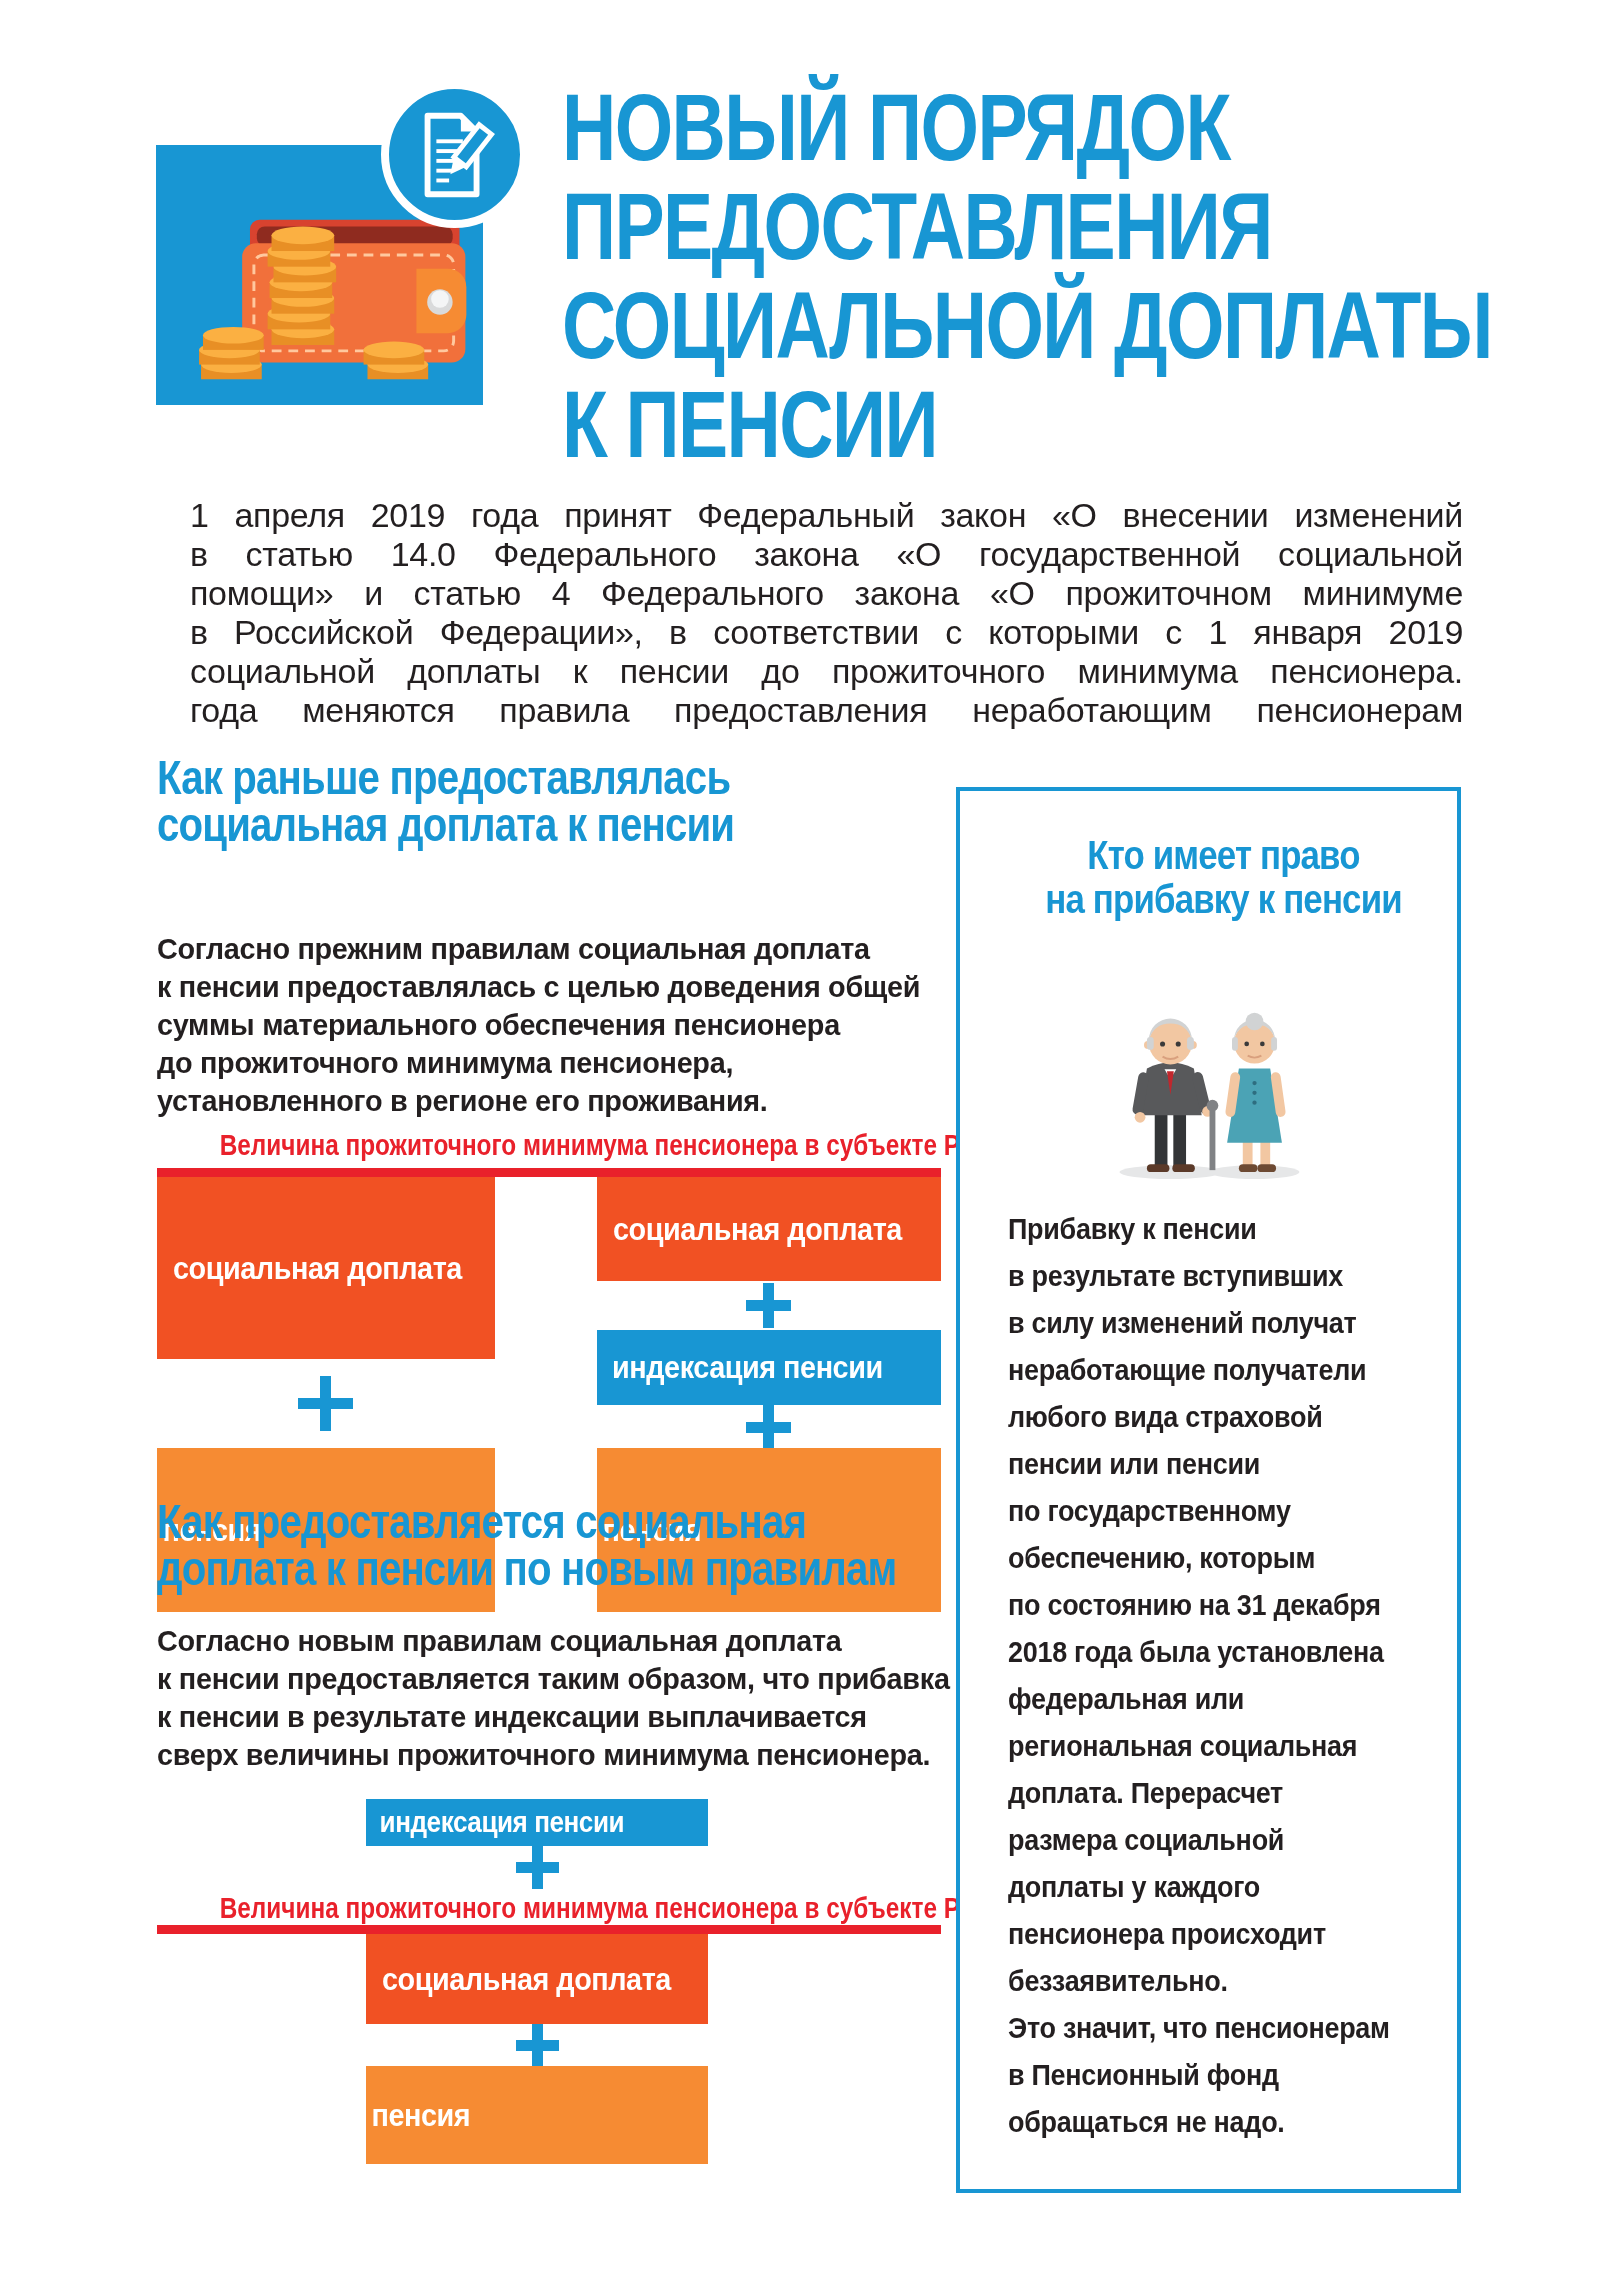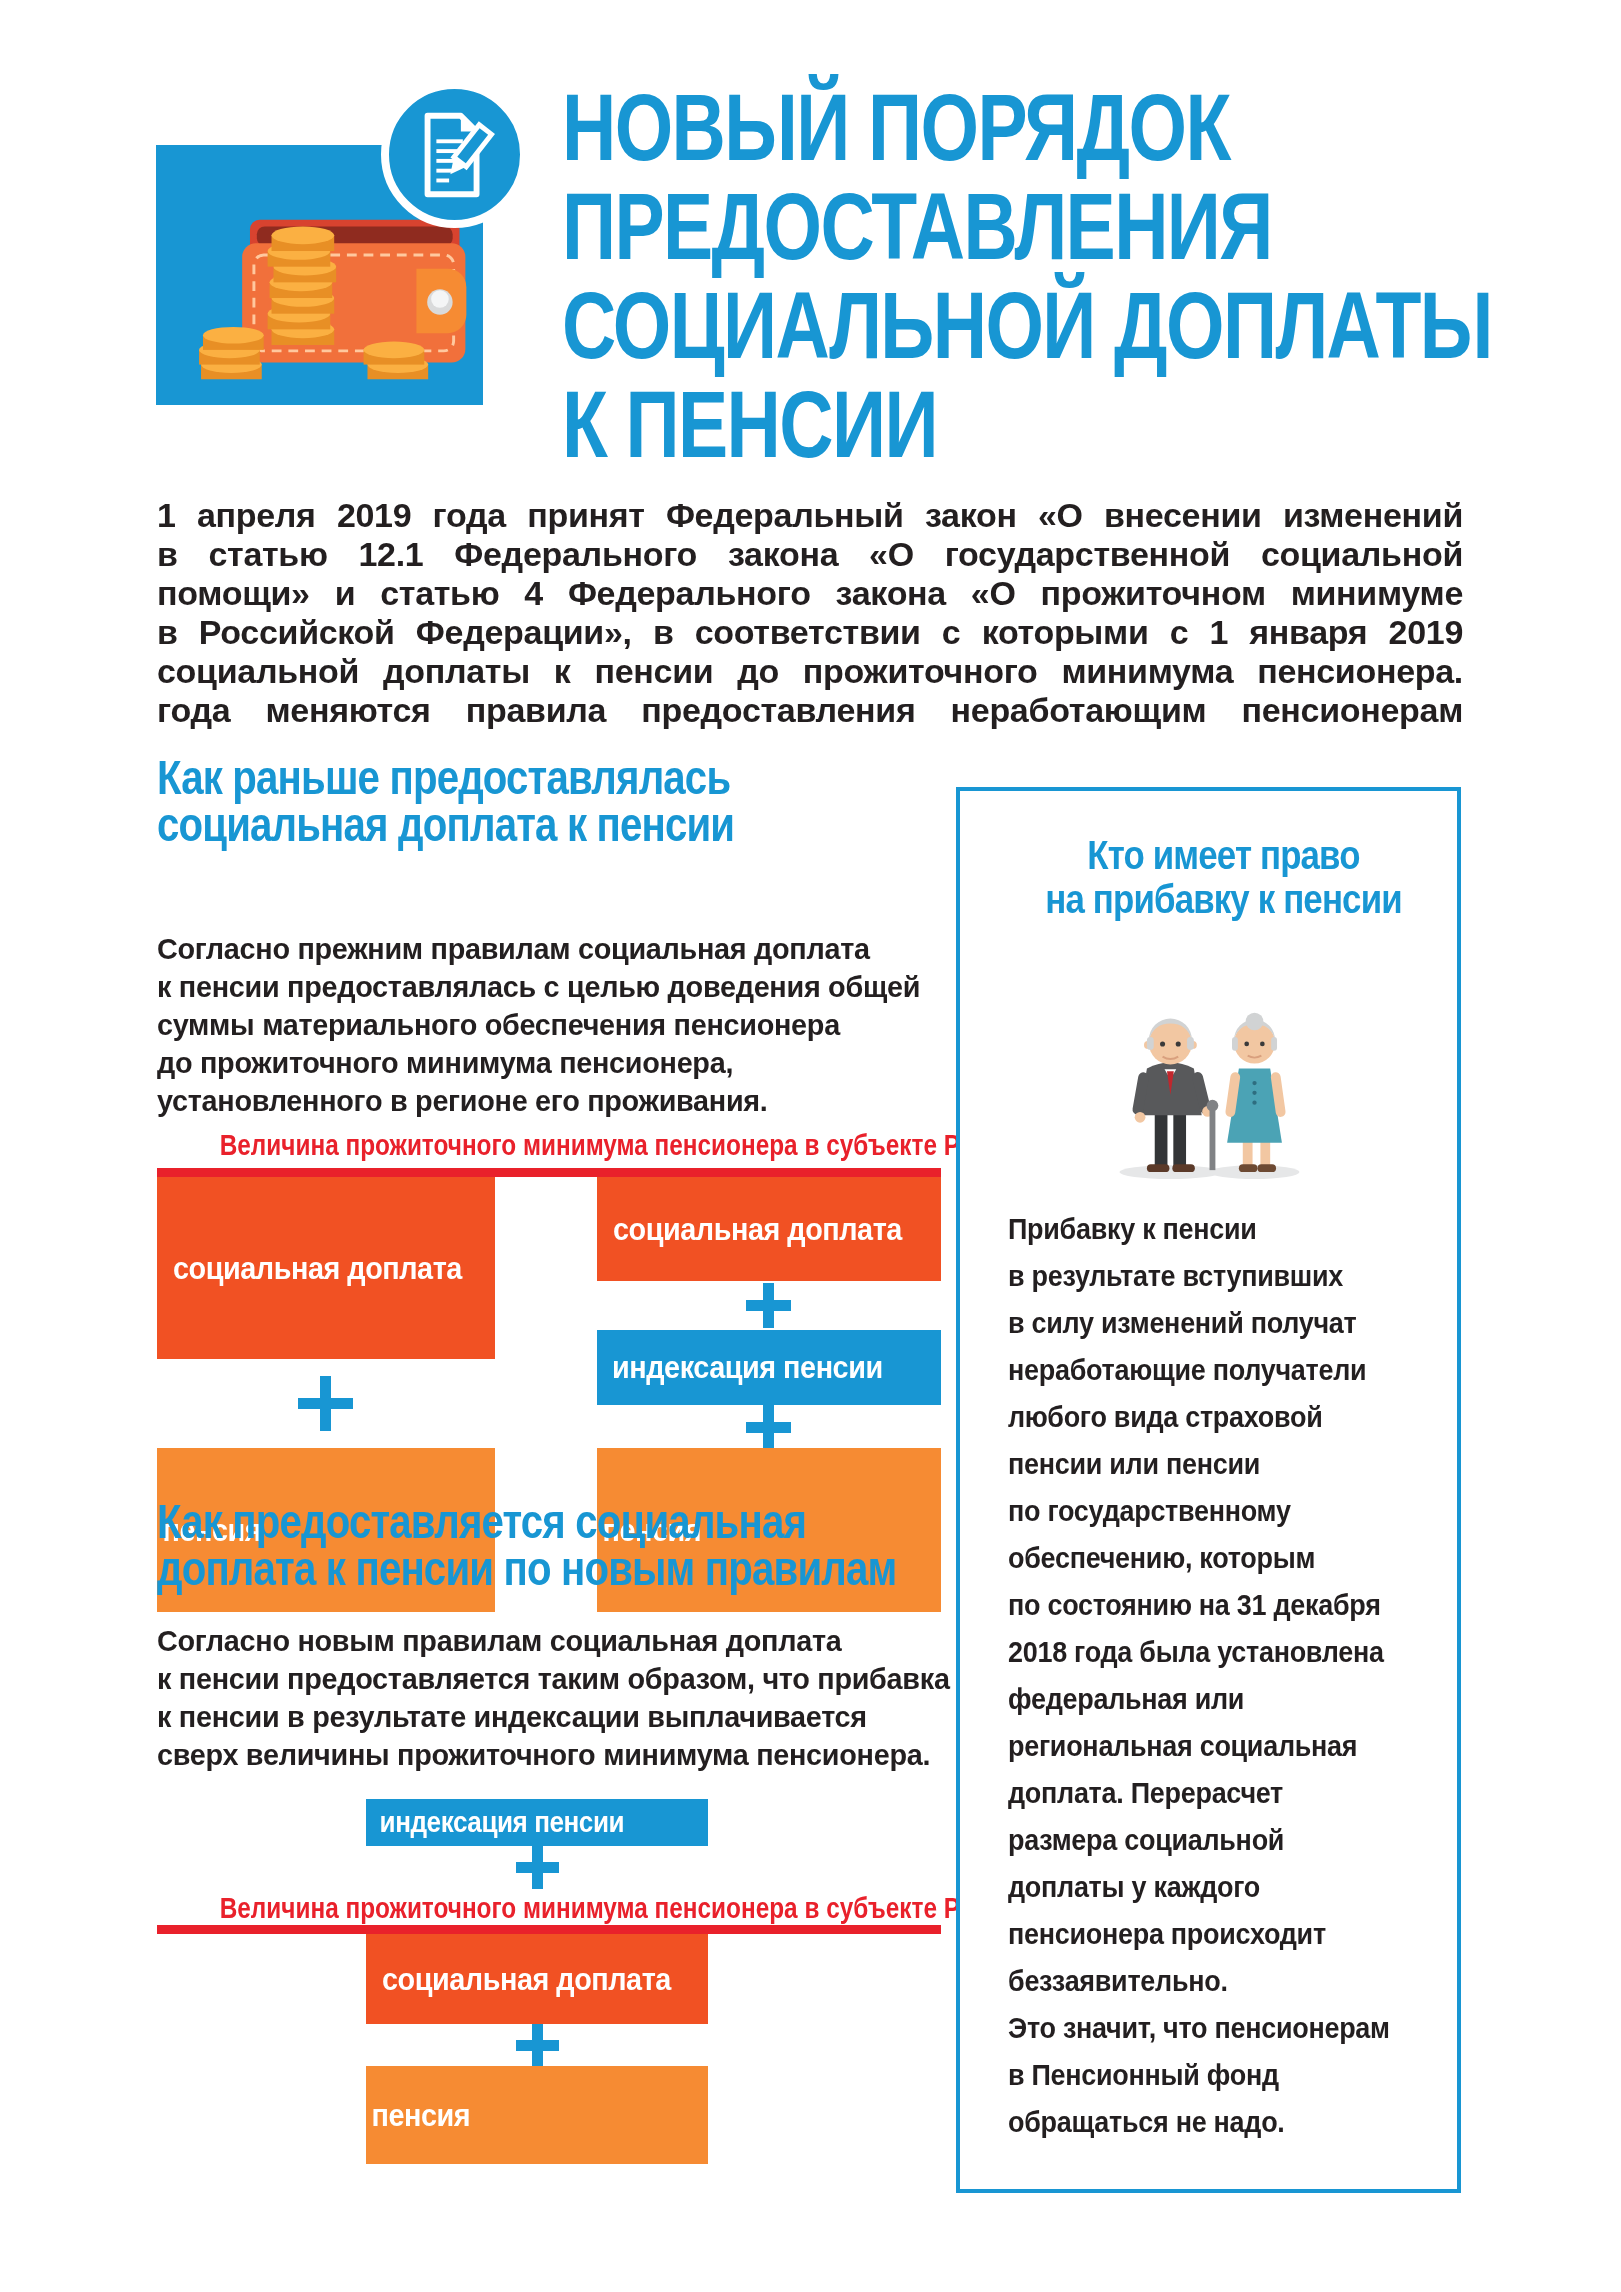--- a/index.html
+++ b/index.html
@@ -8,22 +8,22 @@
   .abs{position:absolute;}
 
   
   .blue-square{background:var(--accent-blue,#1896d3);}
   .icon-circle{border-radius:50%;background:var(--accent-blue,#1896d3);border:8.8px solid #fff;
                box-sizing:border-box;display:flex;align-items:center;justify-content:center;}
   .title-line{font-size:94px;line-height:99px;font-weight:700;letter-spacing:-2px;
               color:var(--accent-blue,#1896d3);transform:scaleX(.80);transform-origin:left top;white-space:nowrap;}
 
   
-  .intro-line{font-size:34px;line-height:39px;font-weight:700;letter-spacing:-0.3px;
-              text-align:justify;text-align-last:justify;text-justify:inter-word;}
+  .intro-line{font-size:34px;line-height:39px;font-weight:400;letter-spacing:-0.3px;
+              text-align:justify;text-align-last:justify;text-justify:inter-word;margin-left:33px;}
 
   
   .sec-head-line{font-size:49px;line-height:47px;font-weight:700;letter-spacing:-1px;
                  color:var(--accent-blue,#1896d3);transform:scaleX(.82);transform-origin:left center;white-space:nowrap;}
   .sec-body-line{font-size:30px;line-height:38px;font-weight:700;letter-spacing:-0.3px;
                  transform:scaleX(.96);transform-origin:left center;white-space:nowrap;}
 
   
   .red-caption{font-size:29px;font-weight:700;color:var(--alert-red,#e9212b);
                text-align:center;white-space:nowrap;transform:scaleX(.84);transform-origin:center center;}
@@ -145,21 +145,21 @@
 
   <div class="abs" style="left:562px;top:78px;">
     <div class="title-line">НОВЫЙ ПОРЯДОК</div>
     <div class="title-line">ПРЕДОСТАВЛЕНИЯ</div>
     <div class="title-line">СОЦИАЛЬНОЙ ДОПЛАТЫ</div>
     <div class="title-line">К ПЕНСИИ</div>
   </div>
 
   <div class="abs" style="left:157px;top:496px;width:1306px;">
     <div class="intro-line">1 апреля 2019 года принят Федеральный закон «О внесении изменений</div>
-    <div class="intro-line">в статью 12.1 Федерального закона «О государственной социальной</div>
+    <div class="intro-line">в статью 14.0 Федерального закона «О государственной социальной</div>
     <div class="intro-line">помощи» и статью 4 Федерального закона «О прожиточном минимуме</div>
     <div class="intro-line">в Российской Федерации», в соответствии с которыми с 1 января 2019</div>
     <div class="intro-line">социальной доплаты к пенсии до прожиточного минимума пенсионера.</div>
     <div class="intro-line">года меняются правила предоставления неработающим пенсионерам</div>
   </div>
 
   <div class="abs" style="left:157px;top:754px;">
     <div class="sec-head-line">Как раньше предоставлялась</div>
     <div class="sec-head-line">социальная доплата к пенсии</div>
   </div>

